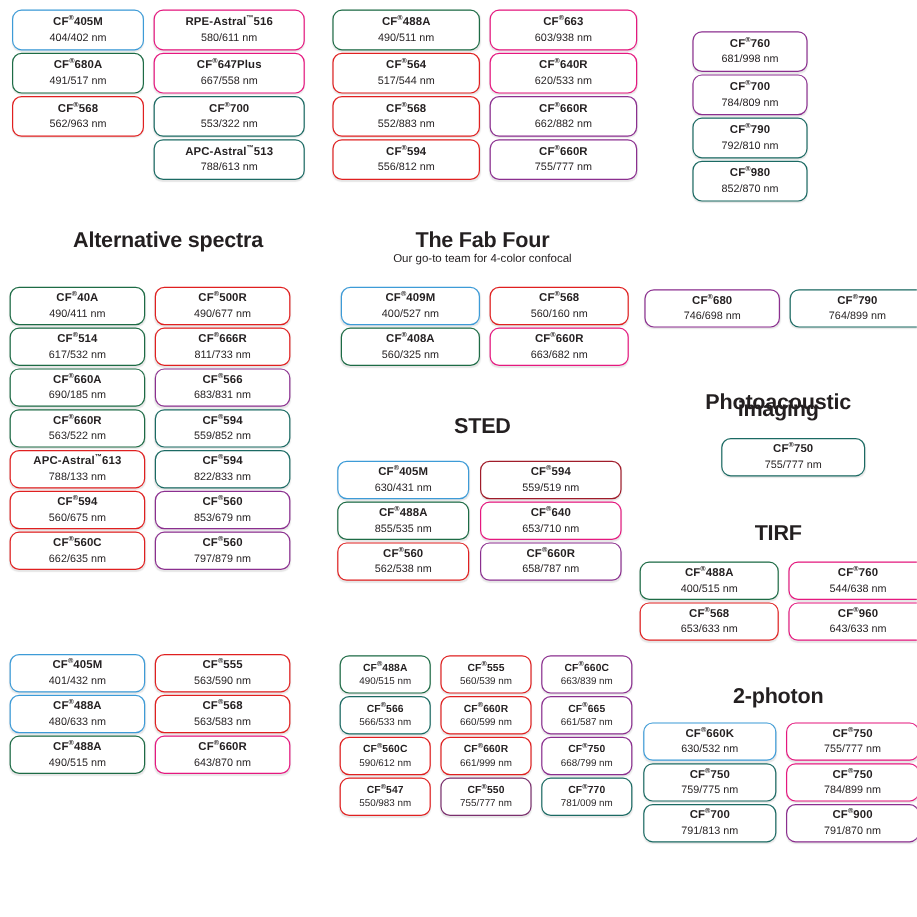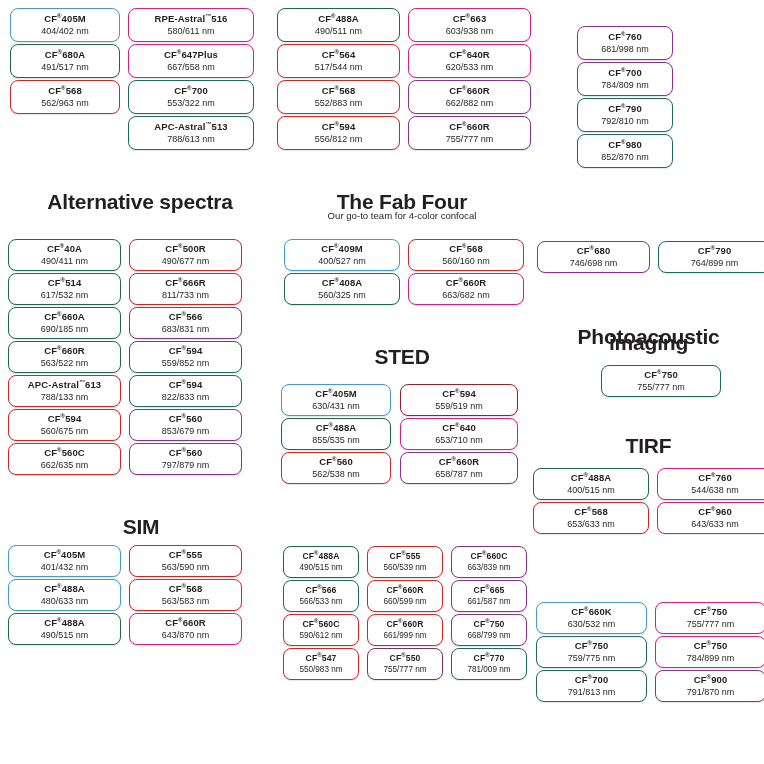--- a/index.html
+++ b/index.html
@@ -56,21 +56,21 @@
   .c-red    {border-color:#e02020;}
   .c-magenta{border-color:#e5187f;}
   .c-purple {border-color:#8b2f8f;}
   .c-teal   {border-color:#1b6a63;}
   .c-darkred{border-color:#a01c2a;}
   .c-plum   {border-color:#7a2f6d;}
 
   
   .h-title{
     position:absolute;
-    font-size:21px;
+    font-size:18px;
     font-weight:700;
     text-align:center;
     color:#231f20;
     line-height:1.12;
     letter-spacing:-.2px;
   }
   .h-sub{
     position:absolute;
     font-size:9.6px;
     font-weight:400;
@@ -84,28 +84,28 @@
 
 <div class="canvas">
 
   <div class="h-title" style="left:0px;top:190px;width:280px;">Alternative spectra</div>
 
   <div class="h-title" style="left:282px;top:190px;width:240px;">The Fab Four</div>
   <div class="h-sub" style="left:282px;top:210px;width:240px;">Our go-to team for 4-color confocal</div>
 
   <div class="h-title" style="left:282px;top:345px;width:240px;">STED</div>
 
-  <div class="h-title" style="left:0px;top:515px;width:282px;">SIM</div>
 
 
   <div class="h-title" style="left:533px;top:312px;width:231px;margin-top:13px;">Photoacoustic</div>
   <div class="h-title" style="left:533px;top:331px;width:231px;">imaging</div>
 
   <div class="h-title" style="left:533px;top:434px;width:231px;">TIRF</div>
 
+  <div class="h-title" style="left:533px;top:570px;width:231px;">2-photon</div>
 
   <div id="pill-layer">
       <div class="pill c-blue" style="left: 10px; top: 8px; width: 110px; height: 34px;">
         <div class="nm">CF<sup>®</sup>405M</div>
         <div class="sp">404/402 nm</div>
       </div>
       <div class="pill c-green" style="left: 10px; top: 44px; width: 110px; height: 34px;">
         <div class="nm">CF<sup>®</sup>680A</div>
         <div class="sp">491/517 nm</div>
       </div>

